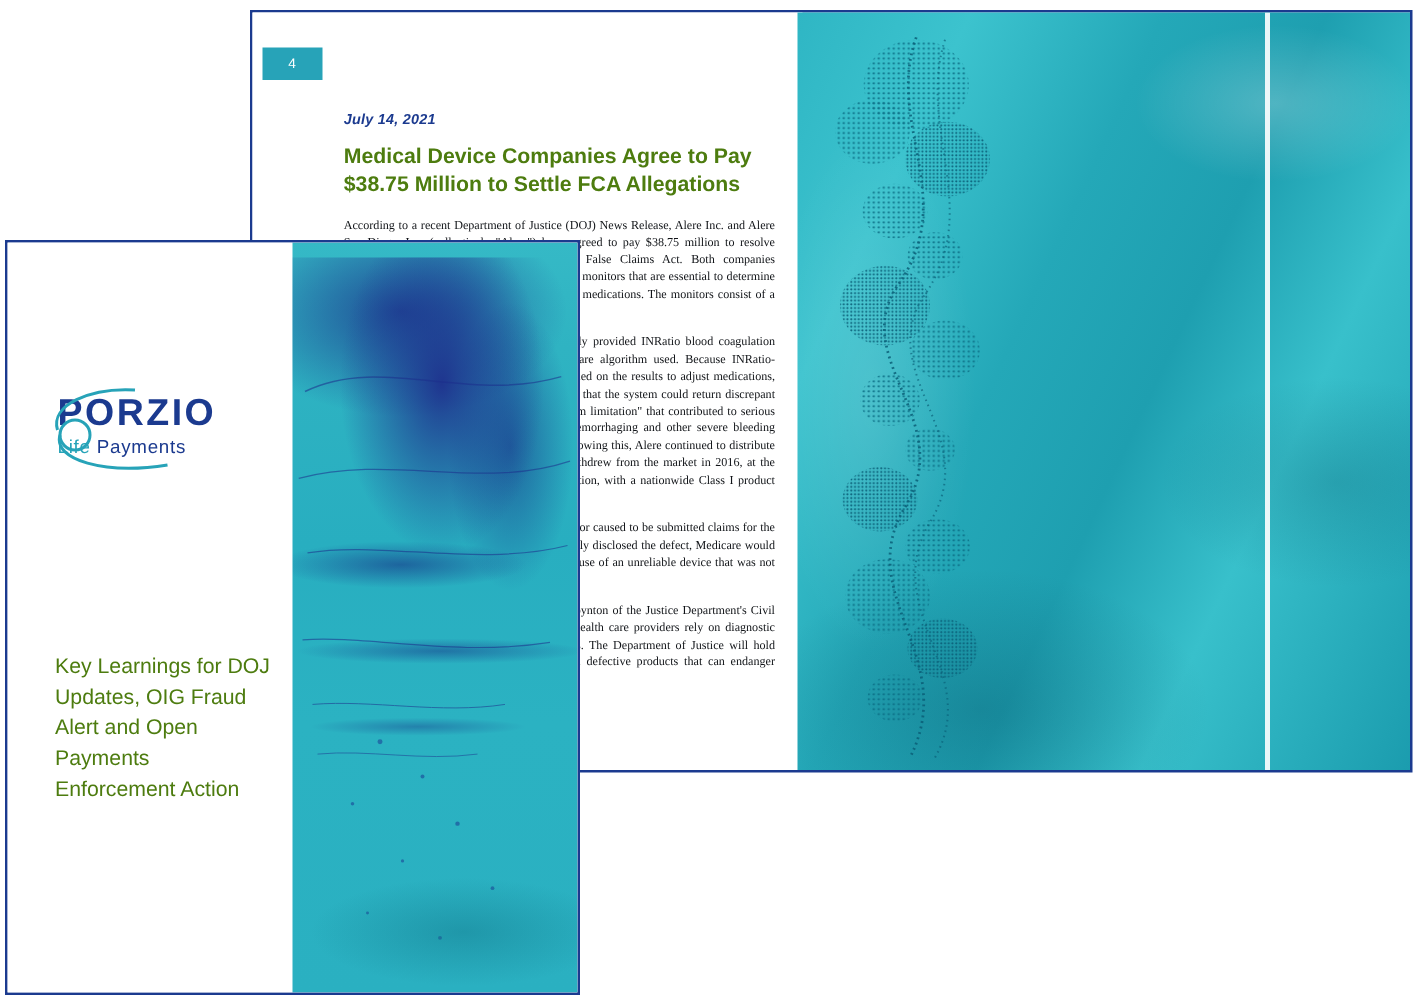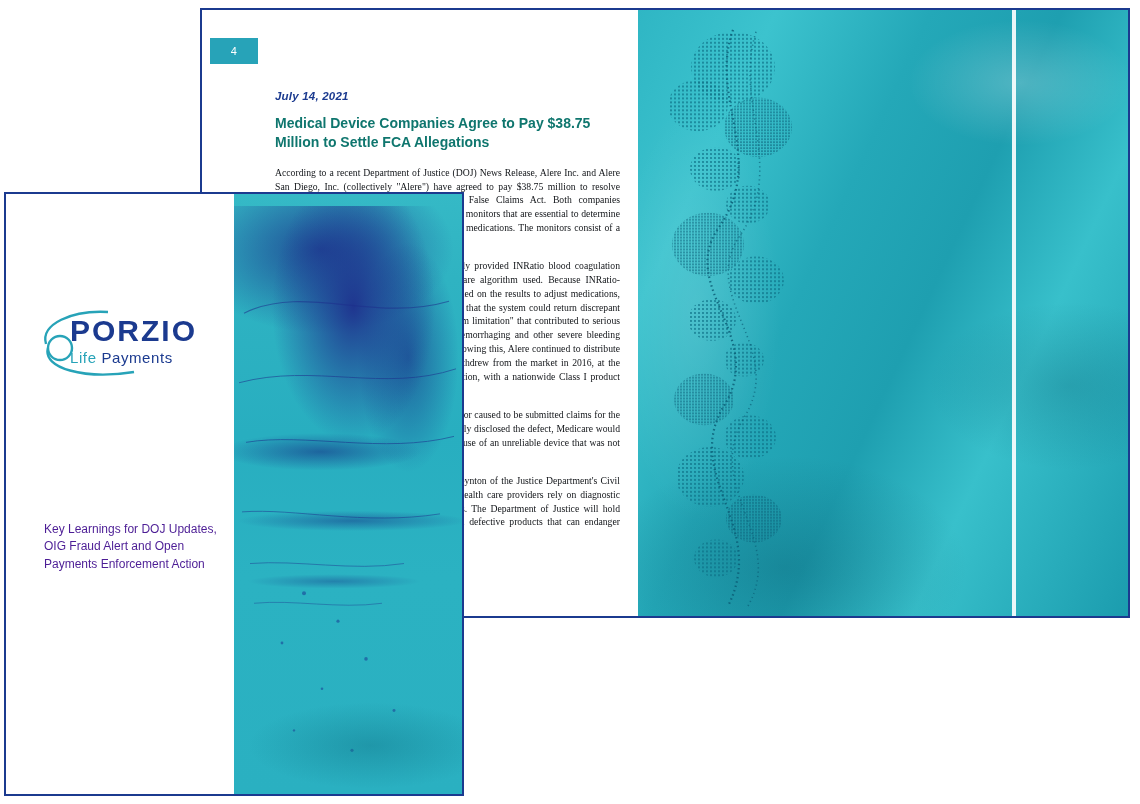--- a/index.html
+++ b/index.html
@@ -98,22 +98,22 @@
   }
   .article-date {
     color: #1b3a8f;
     font-size: 11.5px;
     font-weight: bold;
     margin-bottom: 12px;
     letter-spacing: .2px;
     font-style: italic;
   }
   .article-title {
-    color: #0f766e;
-    font-size: 14px;
+    color: #4d7c0f;
+    font-size: 17px;
     font-weight: bold;
     line-height: 1.35;
     margin-bottom: 14px;
   }
   .article-body p {
     font-family: "Liberation Serif", serif;
     font-size: 9.7px;
     line-height: 1.42;
     color: #111418;
     text-align: justify;
@@ -174,21 +174,20 @@
     left: 0; top: 0;
     width: 100%; height: 100%;
   }
 
   
   .logo-wrap {
     position: absolute;
     left: 40px;
     top: 122px;
     width: 160px;
-    padding-left: 24px;
   }
   .logo-name {
     font-size: 30px;
     letter-spacing: 2px;
     color: #1b3a8f;
     font-weight: bold;
     line-height: 1;
   }
   .logo-sub {
     margin-top: 4px;
@@ -207,22 +206,22 @@
     color: #1b3a8f;
     font-size: 25px;
     font-weight: bold;
     line-height: 1.22;
   }
   .cover-subtitle {
     position: absolute;
     left: 38px;
     top: 327px;
     width: 176px;
-    color: #4c1d95;
-    font-size: 12px;
+    color: #4d7c0f;
+    font-size: 17px;
     line-height: 1.45;
   }
 </style>
 </head>
 <body>
 
 <div class="spread">
 
   <div class="spread-text">
     <div class="page-tab">4</div>

